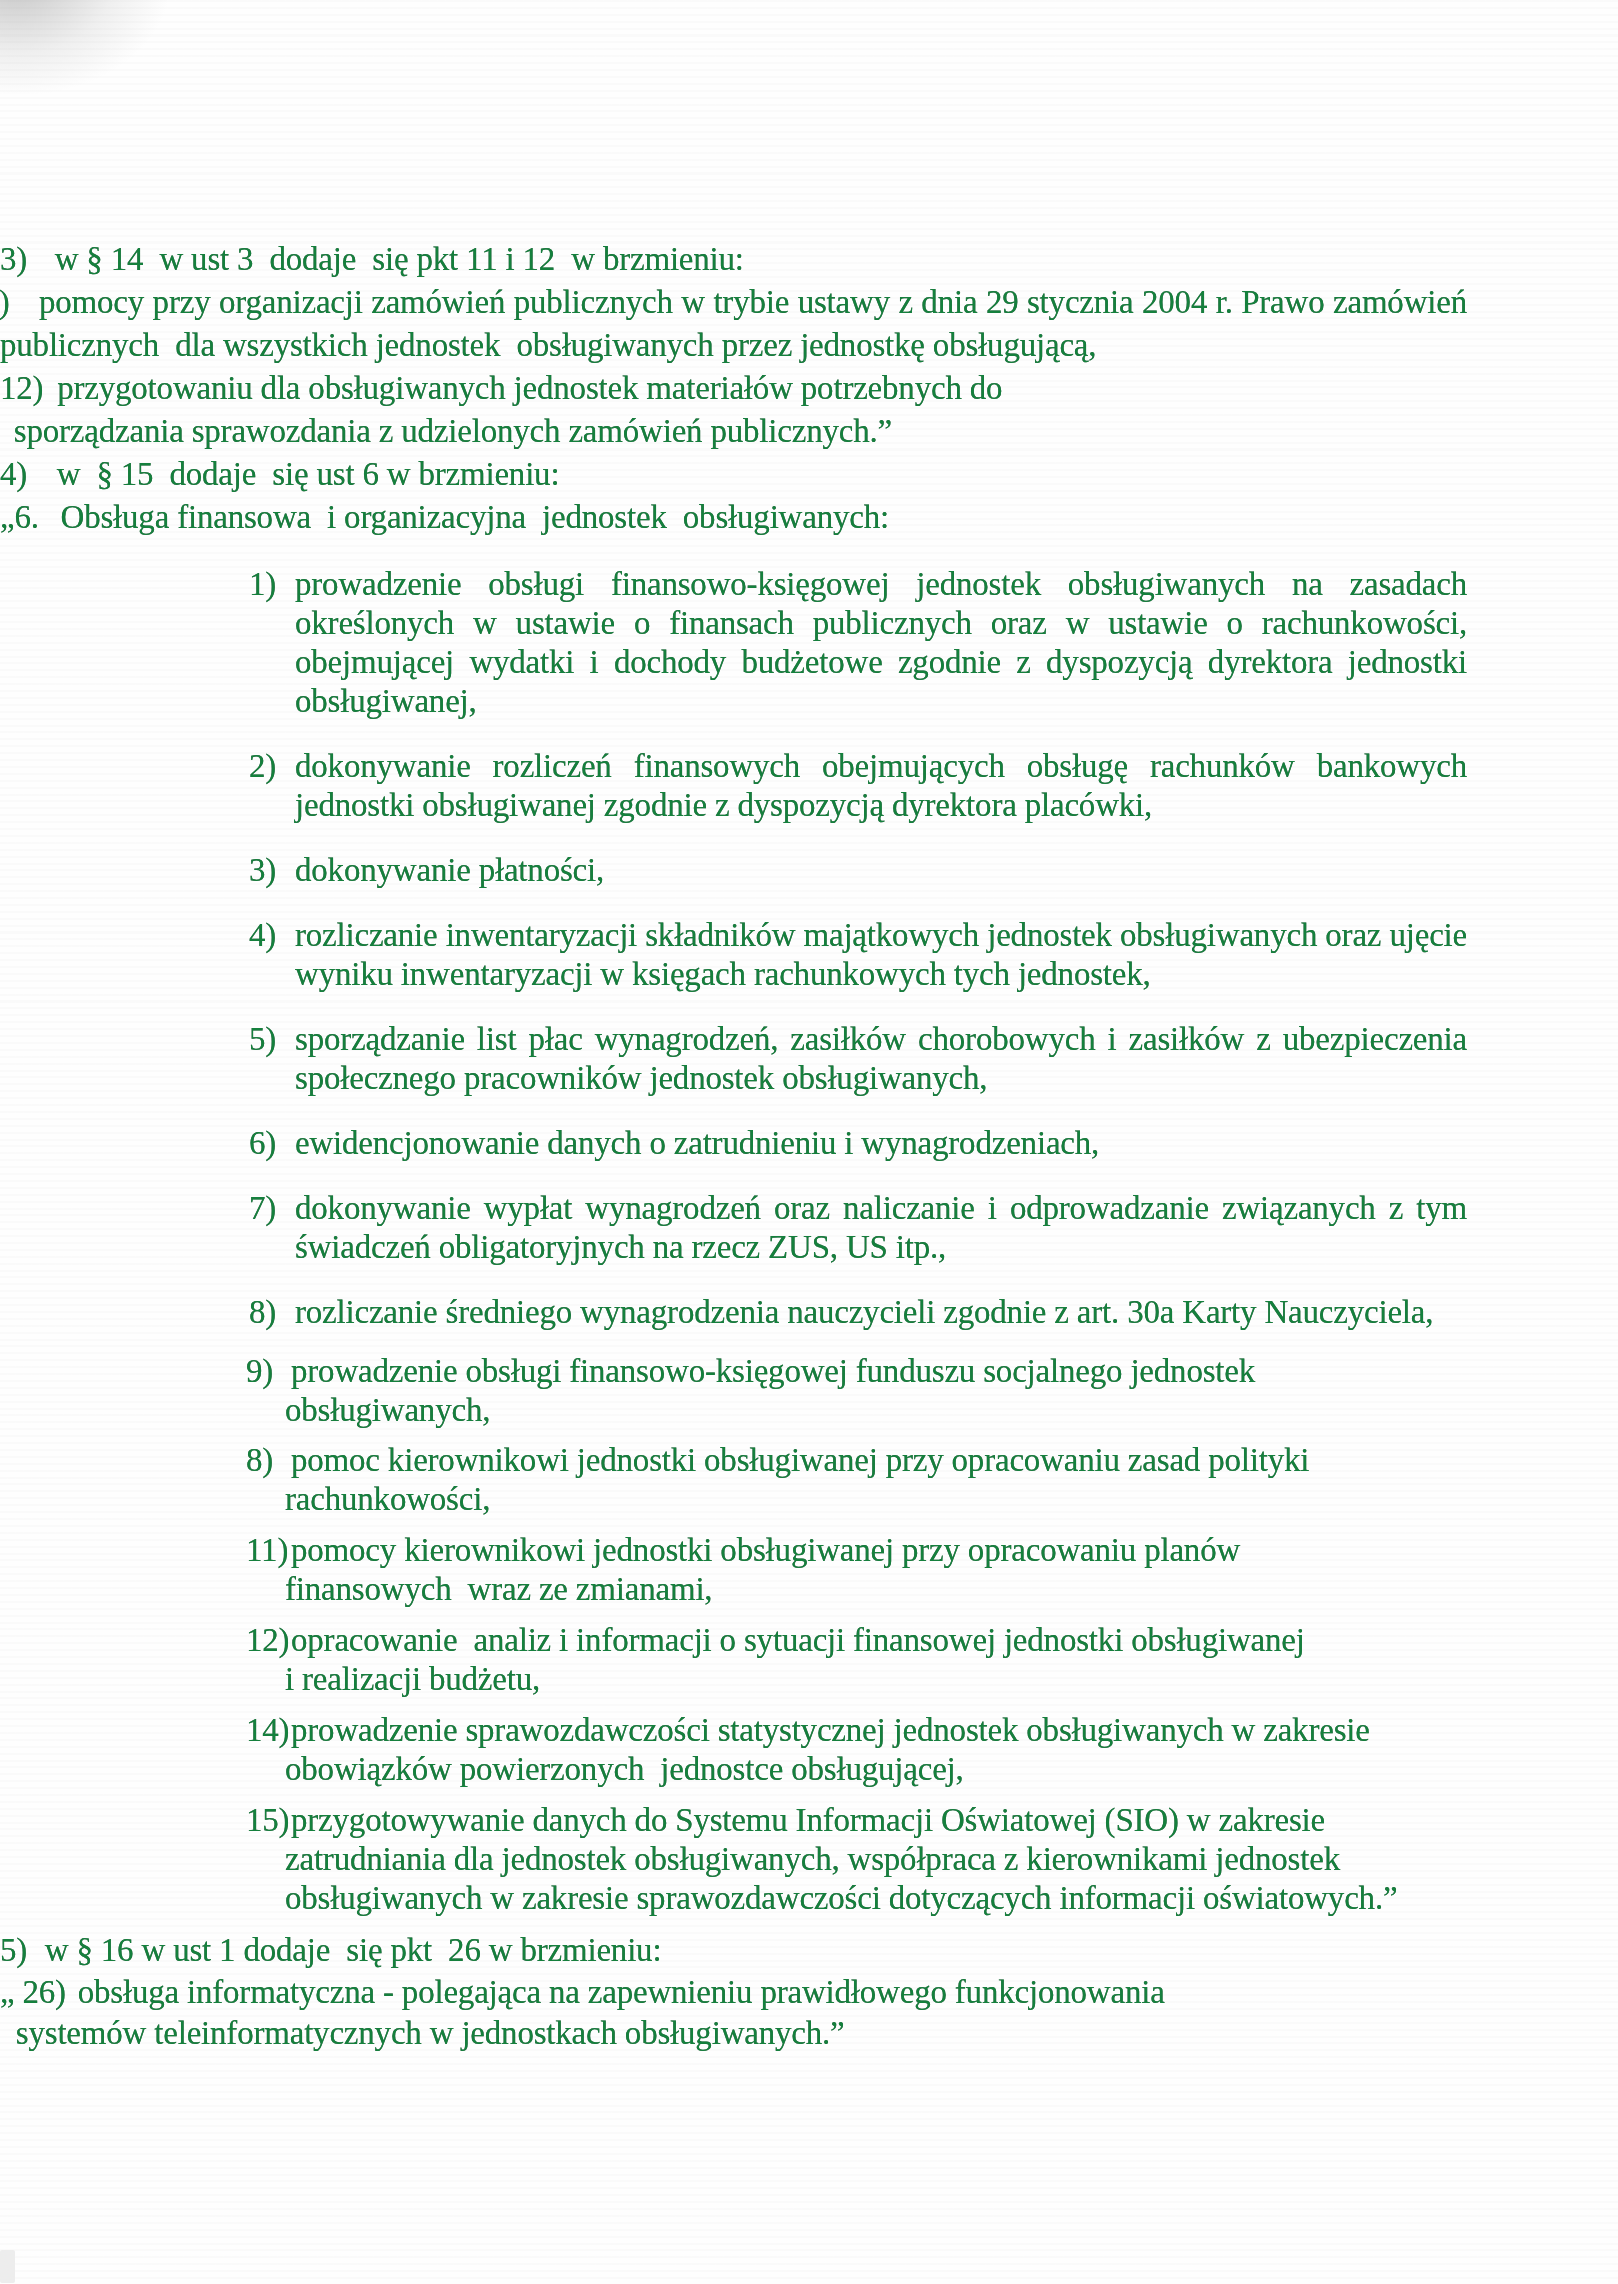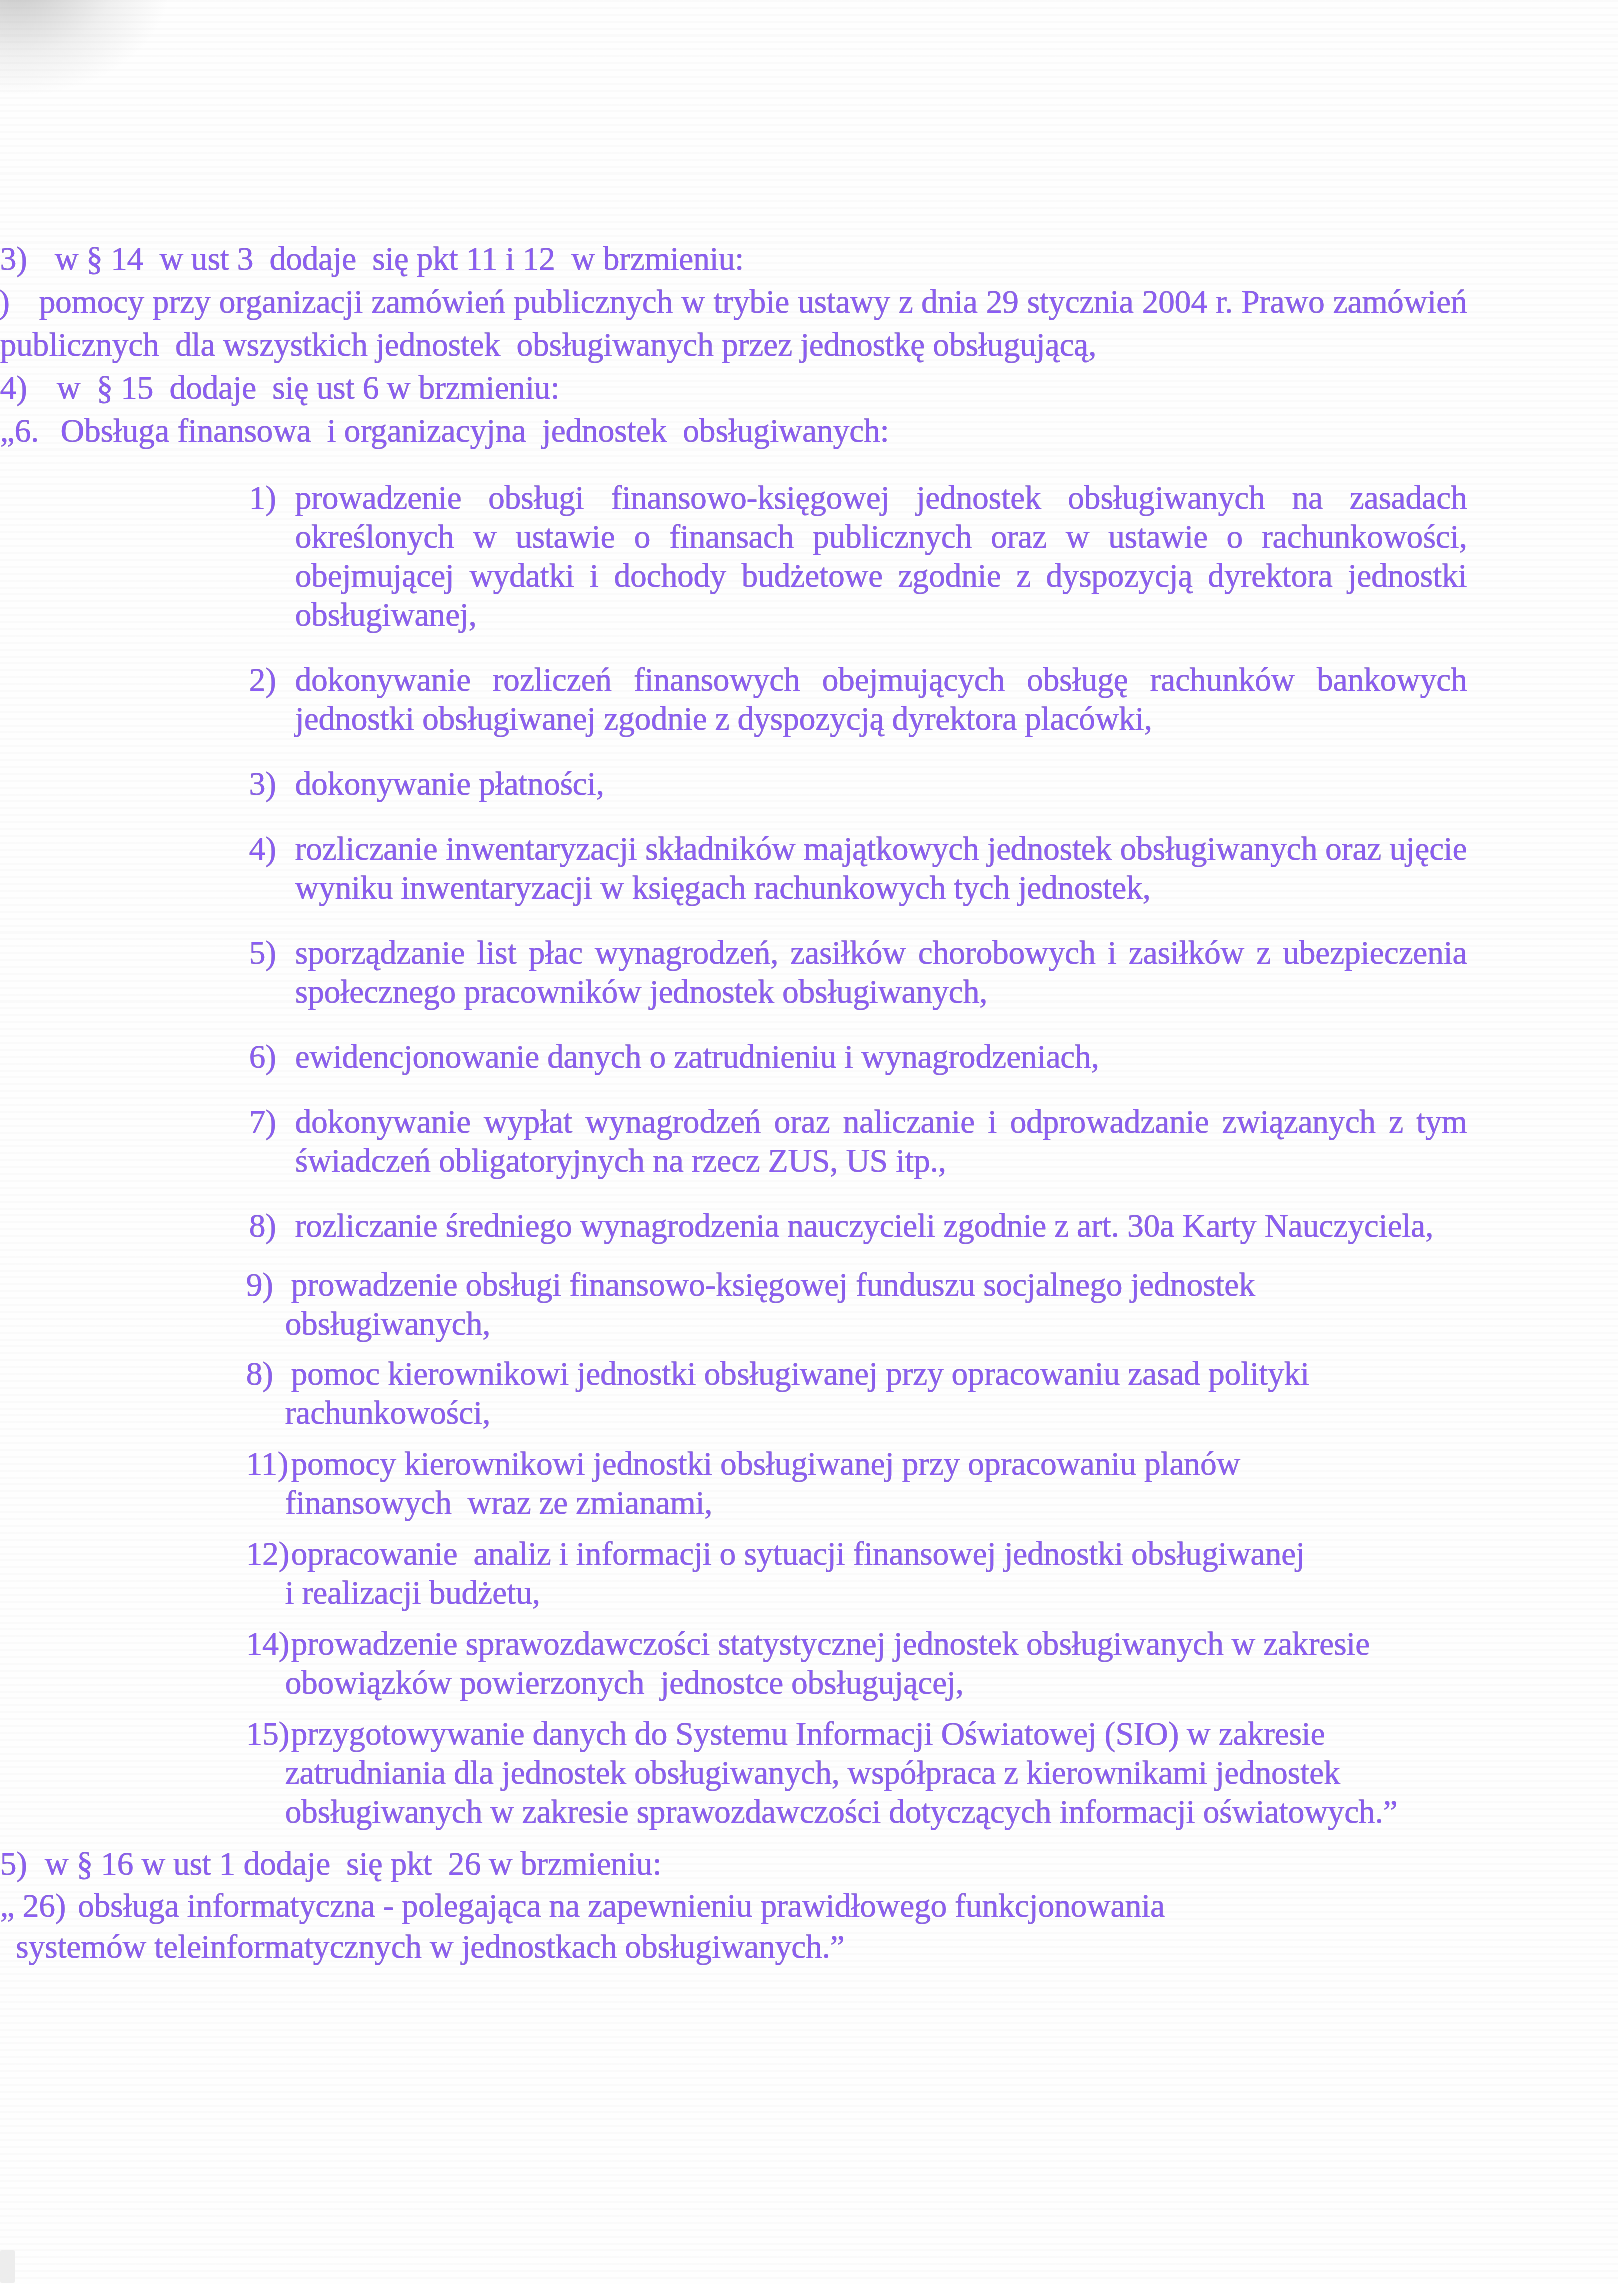--- a/index.html
+++ b/index.html
@@ -7,21 +7,21 @@
   body{
     width:1618px;height:2284px;
     background:#ffffff;
     font-family:"Liberation Serif","DejaVu Serif",serif;
     overflow:hidden;
   }
   .page{
     position:relative;
     width:1618px;height:2284px;
     background:#fefefe;
-    color:#8b5cf6;
+    color:#15803d;
   }
   
   .page::before{
     content:"";
     position:absolute;inset:0;
     background:repeating-linear-gradient(180deg,
       rgba(0,0,0,0.014) 0 2px, rgba(0,0,0,0) 2px 6.9px);
     pointer-events:none;
   }
   .smudge-top-left{
@@ -89,20 +89,22 @@
 
   <div class="smudge-top-left"></div>
   <div class="mark-bottom-left"></div>
 
   <div class="doc">
 
     <p class="clause3"><span class="mk">3)</span><span class="tx">w § 14&nbsp; w ust 3&nbsp; dodaje&nbsp; się pkt 11 i 12&nbsp; w brzmieniu:</span></p>
 
     <p class="pkt11"><span class="mk">„11)</span><span class="tx">pomocy przy organizacji zamówień publicznych w trybie ustawy z dnia 29 stycznia 2004 r. Prawo zamówień publicznych&nbsp; dla wszystkich jednostek&nbsp; obsługiwanych przez jednostkę obsługującą,</span></p>
 
+    <p class="pkt12"><span class="mk">12)</span><span class="tx tx-pre">przygotowaniu dla obsługiwanych jednostek materiałów potrzebnych do
+sporządzania sprawozdania z udzielonych zamówień publicznych.”</span></p>
 
     <p class="clause4"><span class="mk">4)</span><span class="tx">w&nbsp; § 15&nbsp; dodaje&nbsp; się ust 6 w brzmieniu:</span></p>
 
     <p class="ust6"><span class="mk">„6.</span><span class="tx">Obsługa finansowa&nbsp; i organizacyjna&nbsp; jednostek&nbsp; obsługiwanych:</span></p>
 
     <div class="list-a">
       <p class="item"><span class="mk">1)</span><span class="tx">prowadzenie obsługi finansowo-księgowej jednostek obsługiwanych na zasadach określonych w&nbsp;ustawie o&nbsp;finansach publicznych oraz w&nbsp;ustawie o&nbsp;rachunkowości, obejmującej wydatki i dochody budżetowe zgodnie z dyspozycją dyrektora jednostki obsługiwanej,</span></p>
       <p class="item"><span class="mk">2)</span><span class="tx">dokonywanie rozliczeń finansowych obejmujących obsługę rachunków bankowych jednostki obsługiwanej zgodnie z dyspozycją dyrektora placówki,</span></p>
       <p class="item"><span class="mk">3)</span><span class="tx">dokonywanie płatności,</span></p>
       <p class="item"><span class="mk">4)</span><span class="tx">rozliczanie inwentaryzacji składników majątkowych jednostek obsługiwanych oraz ujęcie wyniku inwentaryzacji w księgach rachunkowych tych jednostek,</span></p>

